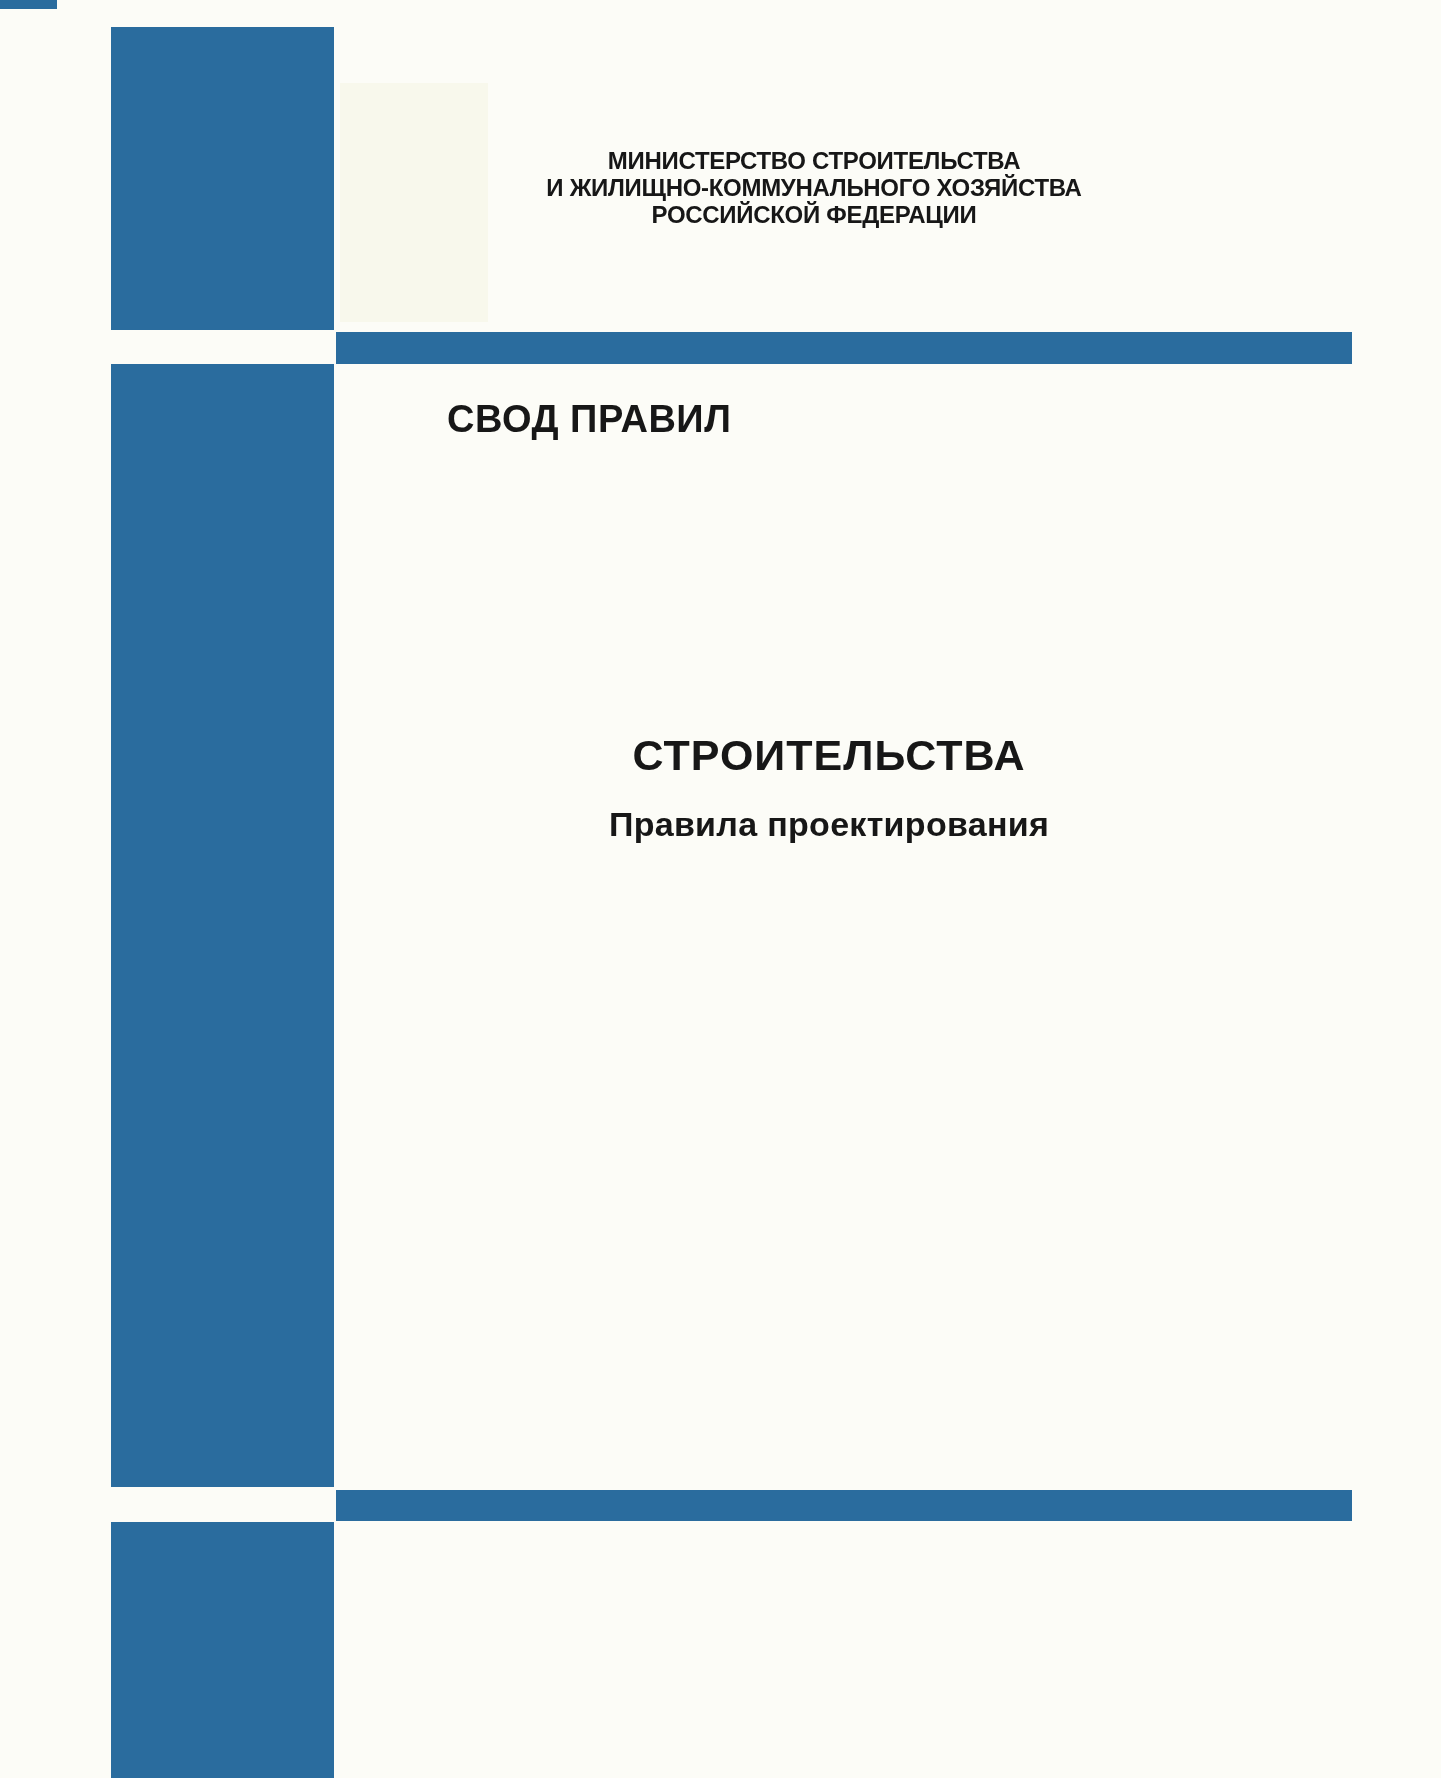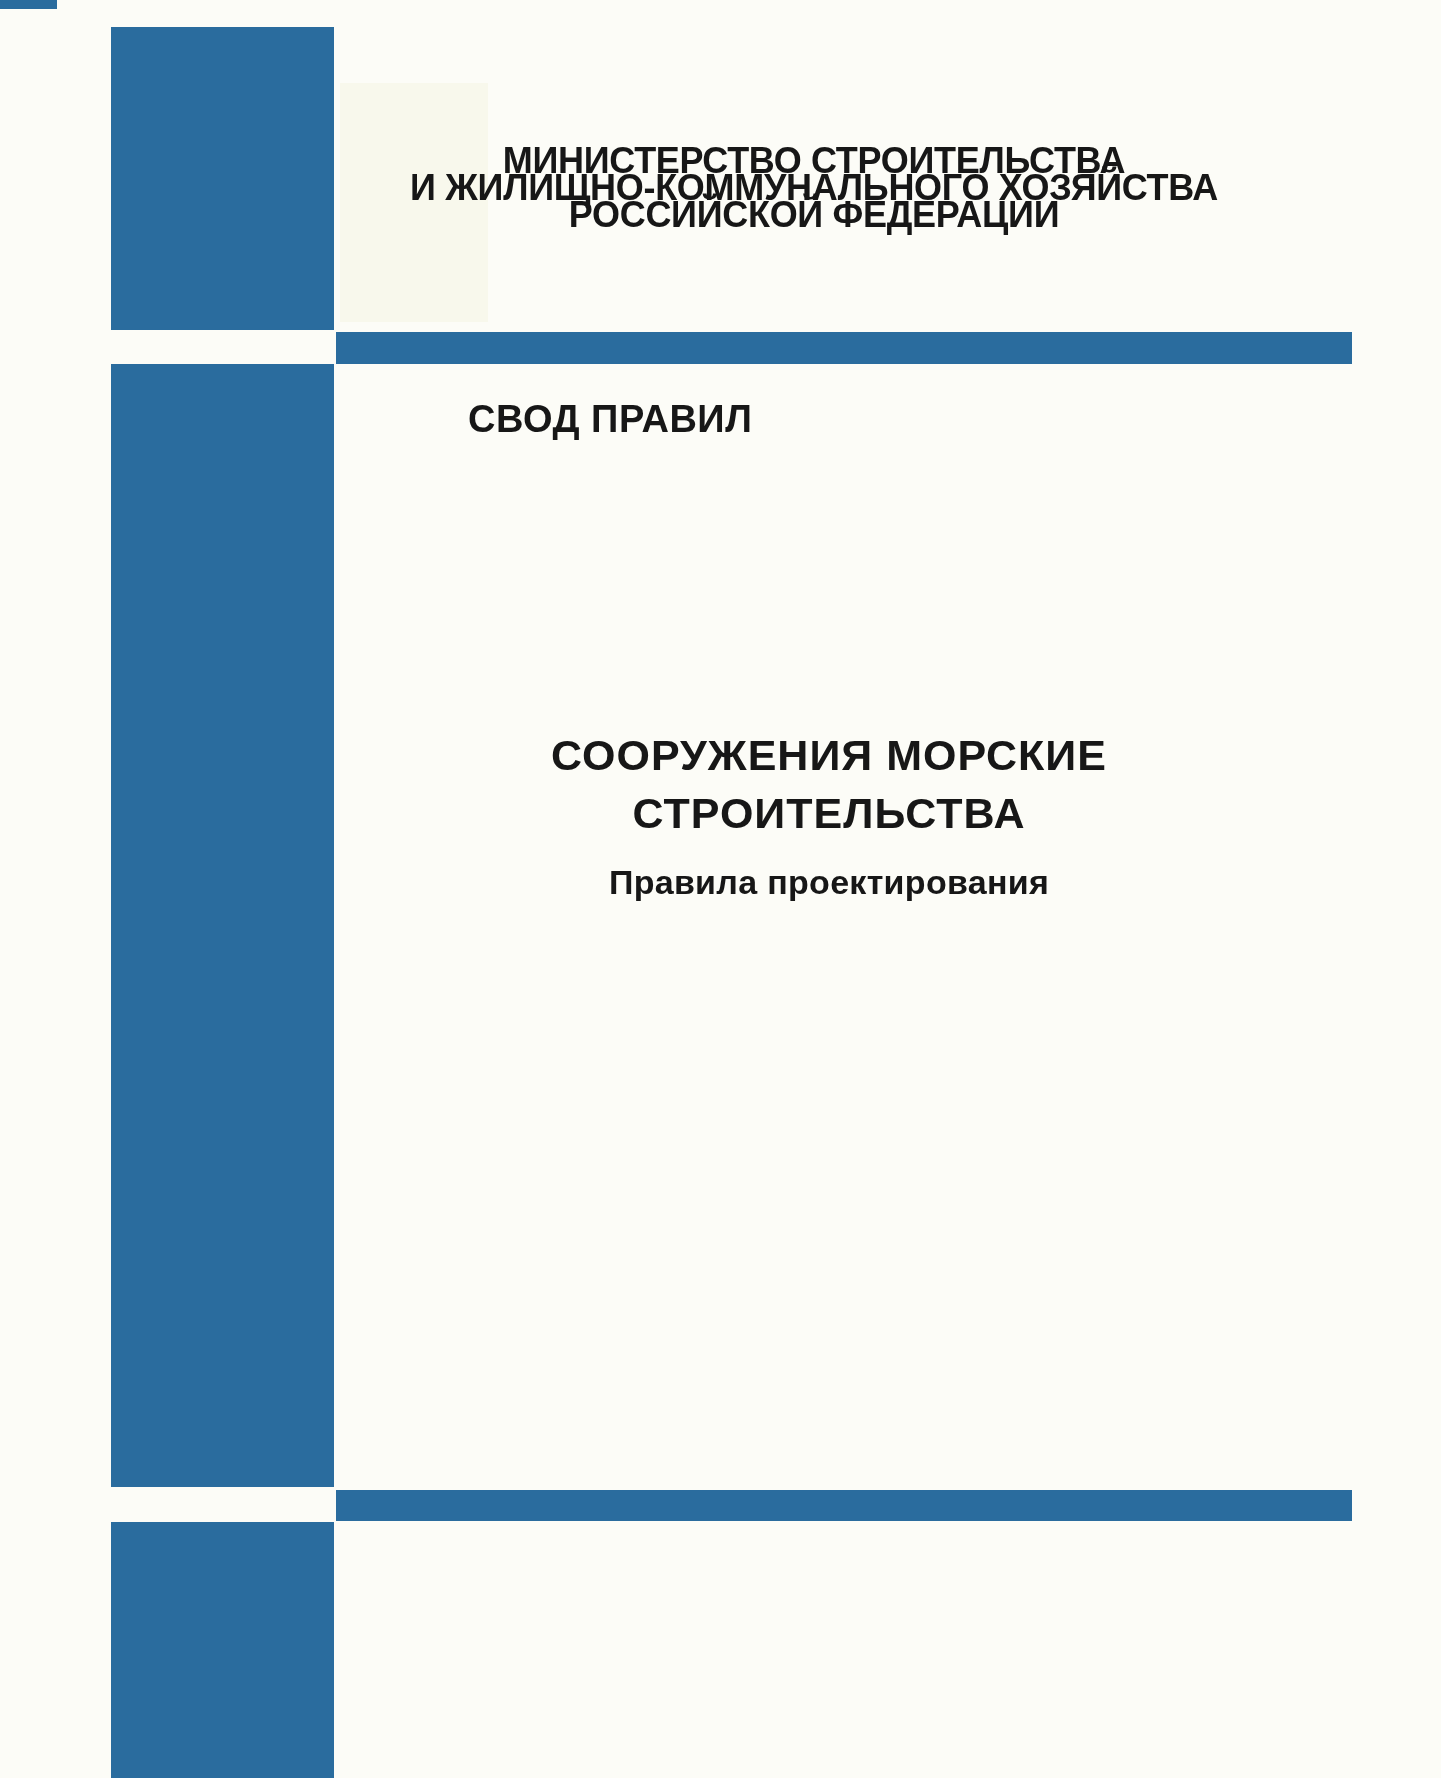--- a/index.html
+++ b/index.html
@@ -31,37 +31,36 @@
     left: 340px; top: 83px;
     width: 148px; height: 239px;
     background: var(--panel-bg, #F8F8EC);
   }
   .ministry {
     position: absolute;
     left: 334px; top: 147px;
     width: 960px;
     text-align: center;
     font-weight: bold;
-    font-size: 36px;
+    font-size: 24px;
     line-height: 27px;
     letter-spacing: -0.3px;
   }
   .doc-row {
     position: absolute;
     left: 447px; top: 397px;
     width: 786px;
     display: flex;
     justify-content: flex-start;
     align-items: baseline;
     font-weight: bold;
     font-size: 38px;
     line-height: 44px;
     letter-spacing: 0.5px;
     white-space: nowrap;
-    margin-left: 21px;
   }
   .title-block {
     position: absolute;
     left: 320px; top: 726px;
     width: 1018px;
     text-align: center;
   }
   .main-title {
     font-weight: bold;
     font-size: 43px;
@@ -94,19 +93,18 @@
     <div>И ЖИЛИЩНО-КОММУНАЛЬНОГО ХОЗЯЙСТВА</div>
     <div>РОССИЙСКОЙ ФЕДЕРАЦИИ</div>
   </div>
 
   <div class="doc-row">
     <span>СВОД ПРАВИЛ</span>
   </div>
 
   <div class="title-block">
     <div class="main-title">
-      <div>СООРУЖЕНИЯ МОРСКИЕ</div>
       <div>СТРОИТЕЛЬСТВА</div>
     </div>
     <div class="subtitle">Правила проектирования</div>
   </div>
 
 </div>
 
 </body></html>

